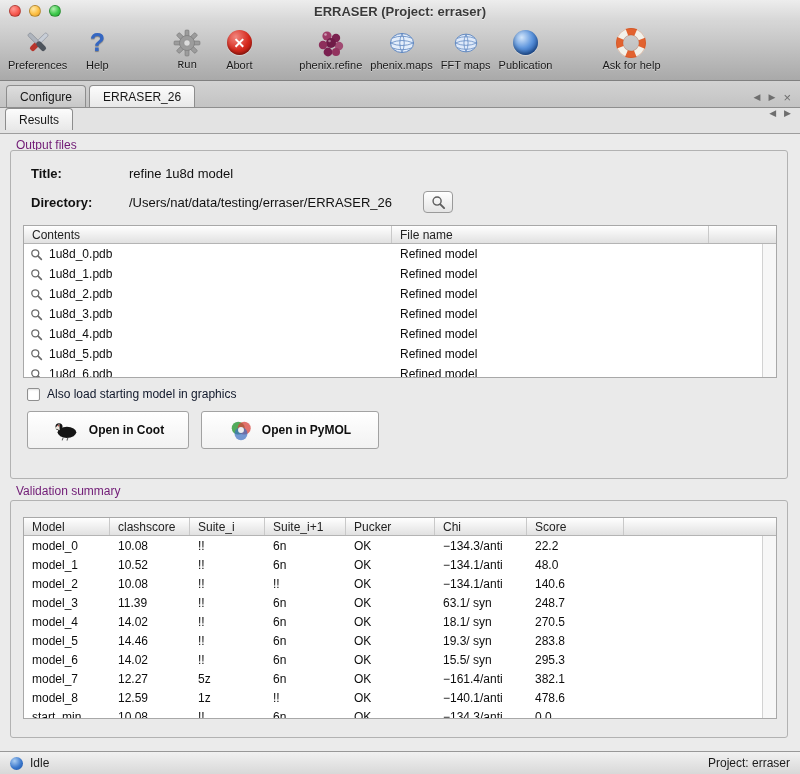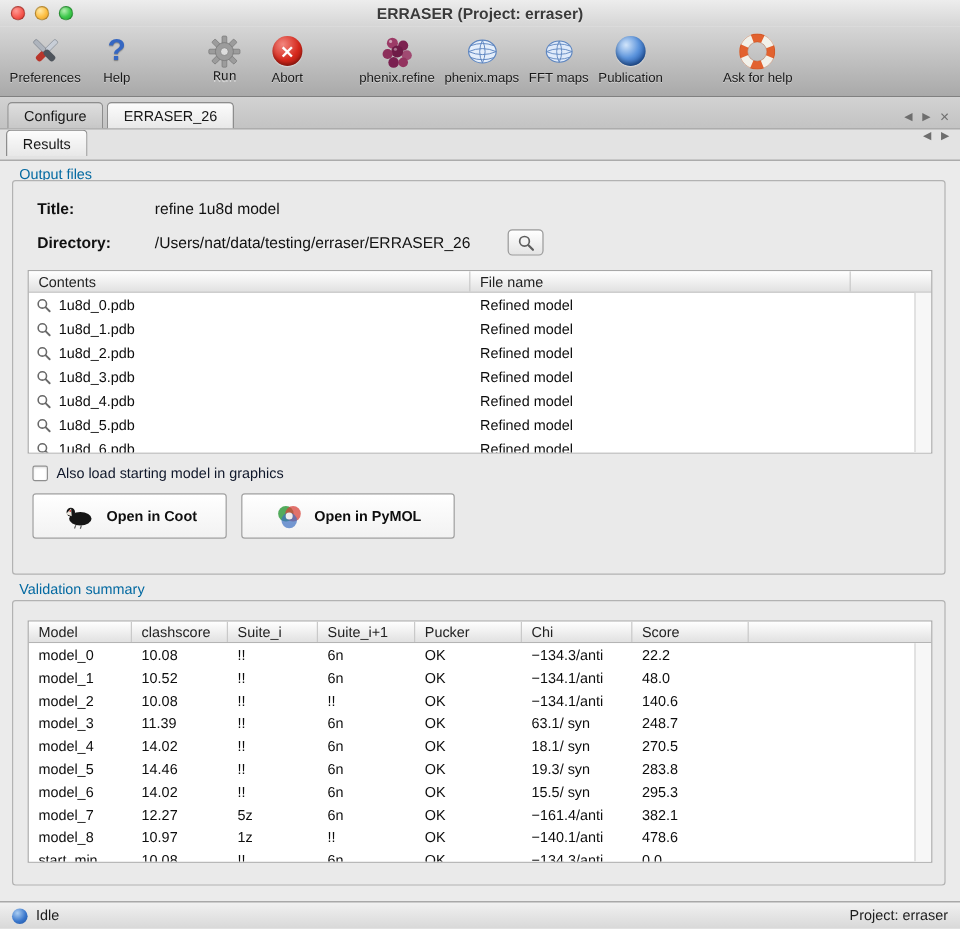--- a/index.html
+++ b/index.html
@@ -44,21 +44,21 @@
     display:flex; align-items:flex-start; padding-left:5px; }
   .tab { height:22px; padding:0 13px; display:flex; align-items:center; font-size:12px; color:#161616;
     background:linear-gradient(#dedede,#c7c7c7); border:1px solid #8d8d8d; border-bottom:none;
     border-radius:4px 4px 0 0; margin-right:3px; cursor:default; }
   .tab.active { background:linear-gradient(#fcfcfc,#e8e8e8); }
   .tabnav { margin-left:auto; display:flex; gap:8px; align-items:center; padding:0 9px 5px 0;
     color:#6e6e6e; font-size:9px; }
   .tabnav .navx { font-size:13px; line-height:9px; }
 
   
-  .group-label { position:absolute; left:16px; font-size:12px; color:#0369a1; }
+  .group-label { position:absolute; left:16px; font-size:12px; color:#701a75; }
   .groupbox { position:absolute; left:10px; width:778px; border:1px solid #b2b2b2; border-radius:3px;
     background:#eaeaea; }
   #box-output { top:150px; height:329px; }
   #box-valid  { top:500px; height:238px; }
 
   .field-label { position:absolute; left:20px; font-size:13px; font-weight:bold; color:#111; }
   .field-value { position:absolute; left:118px; font-size:13px; color:#111; }
   .dir-browse { position:absolute; left:412px; top:40px; width:30px; height:22px;
     border:1px solid #9a9a9a; border-radius:4px; background:linear-gradient(#ffffff,#e4e4e4);
     display:flex; align-items:center; justify-content:center; cursor:default; }
@@ -470,21 +470,21 @@
             <div class="cell">5z</div>
             <div class="cell">6n</div>
             <div class="cell">OK</div>
             <div class="cell">−161.4/anti</div>
             <div class="cell">382.1</div>
             <div class="cell"></div>
           </div>
 
           <div class="lt-row row-19 grid-valid">
             <div class="cell">model_8</div>
-            <div class="cell">10.97</div>
+            <div class="cell">12.59</div>
             <div class="cell">1z</div>
             <div class="cell">!!</div>
             <div class="cell">OK</div>
             <div class="cell">−140.1/anti</div>
             <div class="cell">478.6</div>
             <div class="cell"></div>
           </div>
 
           <div class="lt-row row-19 grid-valid">
             <div class="cell">start_min</div>

